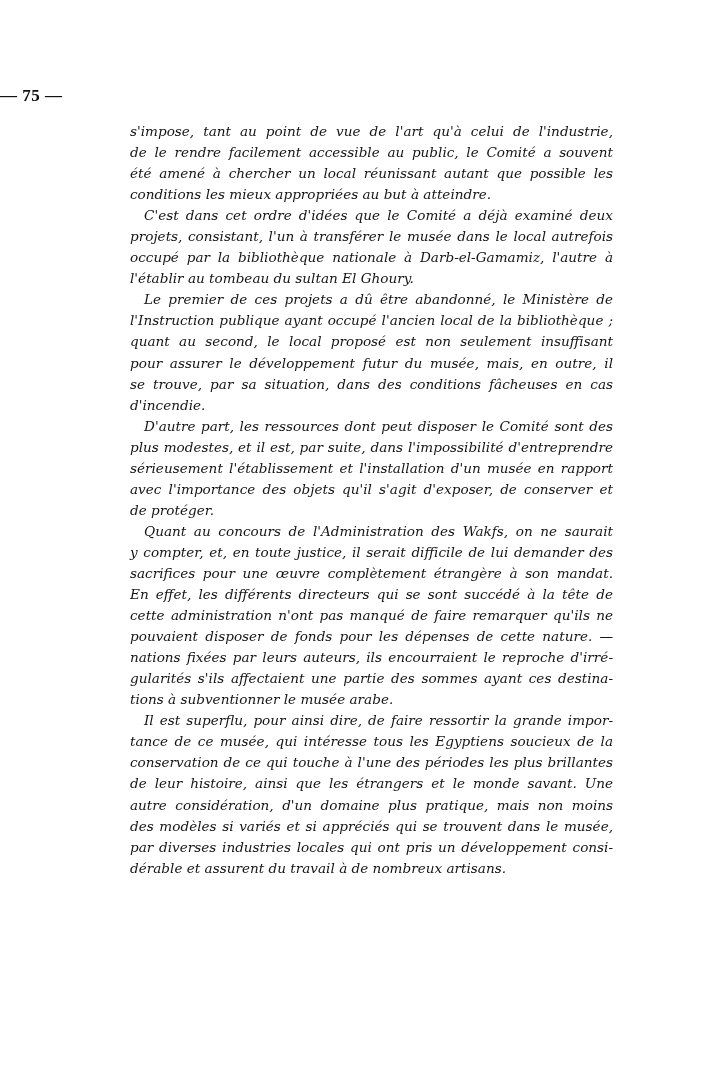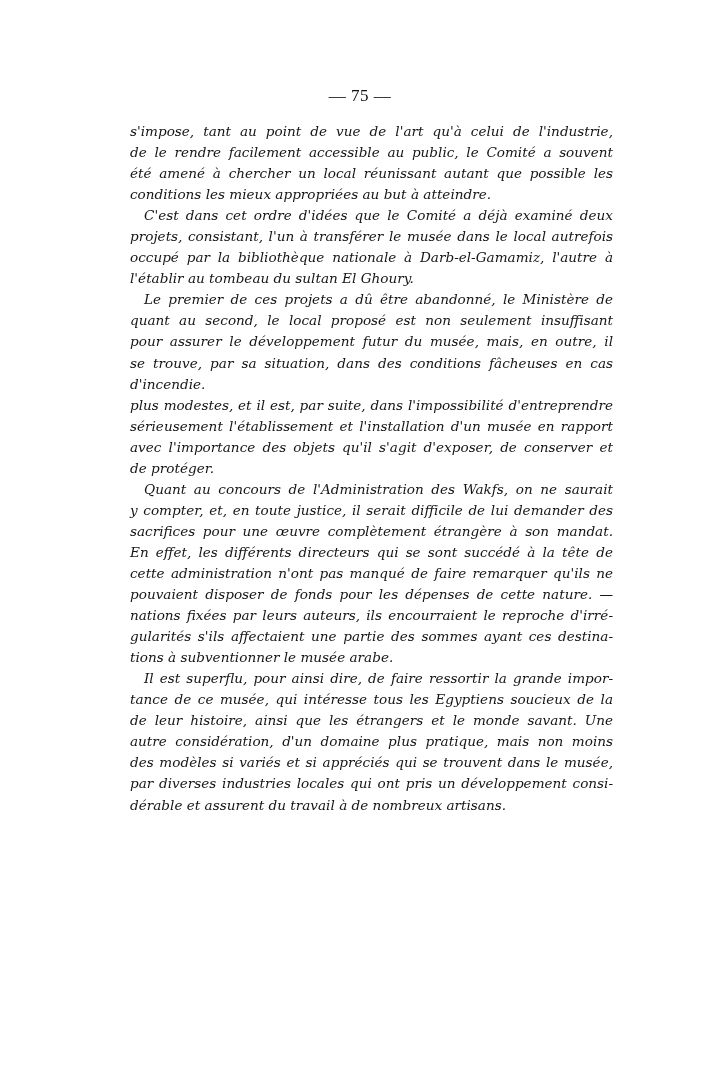--- a/index.html
+++ b/index.html
@@ -1,20 +1,20 @@
 <!DOCTYPE html>
 <html><head>
 <meta charset="utf-8">
 <style>
   html, body { margin: 0; padding: 0; background: #ffffff; }
   body { width: 720px; height: 1082px; position: relative; overflow: hidden; }
   .page { position: absolute; left: 0; top: 0; width: 720px; height: 1082px; background: #fff; }
   .page-number {
-    position: absolute; top: 86px; left: 0; width: 720px; text-align: center;
-    font-family: "Liberation Serif", serif; font-weight: normal; font-size: 17px;
+    position: absolute; top: 86px; left: 0; width: 720px; 
+    font-family: "Liberation Serif", serif; font-weight: bold; font-size: 17px;
     color: #111; letter-spacing: 0.5px;
   }
   .body-text {
     position: absolute; left: 130px; top: 121px; width: 483px;
     font-family: "DejaVu Serif", serif; font-size: 13.6px; color: #151515;
     line-height: 21.05px;
     font-style: italic;
   }
   .line {
     height: 21.05px; white-space: nowrap; text-align: justify; text-align-last: justify;
@@ -37,45 +37,48 @@
         <div class="line last">conditions les mieux appropriées au but à atteindre.</div>
       </div>
       <div class="paragraph">
         <div class="line indent">C'est dans cet ordre d'idées que le Comité a déjà examiné deux</div>
         <div class="line">projets, consistant, l'un à transférer le musée dans le local autrefois</div>
         <div class="line">occupé par la bibliothèque nationale à Darb-el-Gamamiz, l'autre à</div>
         <div class="line last">l'établir au tombeau du sultan El Ghoury.</div>
       </div>
       <div class="paragraph">
         <div class="line indent">Le premier de ces projets a dû être abandonné, le Ministère de</div>
+        <div class="line">l'Instruction publique ayant occupé l'ancien local de la bibliothèque ;</div>
         <div class="line">quant au second, le local proposé est non seulement insuffisant</div>
         <div class="line">pour assurer le développement futur du musée, mais, en outre, il</div>
         <div class="line">se trouve, par sa situation, dans des conditions fâcheuses en cas</div>
         <div class="line last">d'incendie.</div>
       </div>
       <div class="paragraph">
+        <div class="line indent">D'autre part, les ressources dont peut disposer le Comité sont des</div>
         <div class="line">plus modestes, et il est, par suite, dans l'impossibilité d'entreprendre</div>
         <div class="line">sérieusement l'établissement et l'installation d'un musée en rapport</div>
         <div class="line">avec l'importance des objets qu'il s'agit d'exposer, de conserver et</div>
         <div class="line last">de protéger.</div>
       </div>
       <div class="paragraph">
         <div class="line indent">Quant au concours de l'Administration des Wakfs, on ne saurait</div>
         <div class="line">y compter, et, en toute justice, il serait difficile de lui demander des</div>
         <div class="line">sacrifices pour une œuvre complètement étrangère à son mandat.</div>
         <div class="line">En effet, les différents directeurs qui se sont succédé à la tête de</div>
         <div class="line">cette administration n'ont pas manqué de faire remarquer qu'ils ne</div>
         <div class="line">pouvaient disposer de fonds pour les dépenses de cette nature. —</div>
         <div class="line">nations fixées par leurs auteurs, ils encourraient le reproche d'irré-</div>
         <div class="line">gularités s'ils affectaient une partie des sommes ayant ces destina-</div>
         <div class="line last">tions à subventionner le musée arabe.</div>
       </div>
       <div class="paragraph">
         <div class="line indent">Il est superflu, pour ainsi dire, de faire ressortir la grande impor-</div>
         <div class="line">tance de ce musée, qui intéresse tous les Egyptiens soucieux de la</div>
+        <div class="line">conservation de ce qui touche à l'une des périodes les plus brillantes</div>
         <div class="line">de leur histoire, ainsi que les étrangers et le monde savant. Une</div>
         <div class="line">autre considération, d'un domaine plus pratique, mais non moins</div>
         <div class="line">des modèles si variés et si appréciés qui se trouvent dans le musée,</div>
         <div class="line">par diverses industries locales qui ont pris un développement consi-</div>
         <div class="line last">dérable et assurent du travail à de nombreux artisans.</div>
       </div>
     </div>
 </div>
 
 </body></html>

